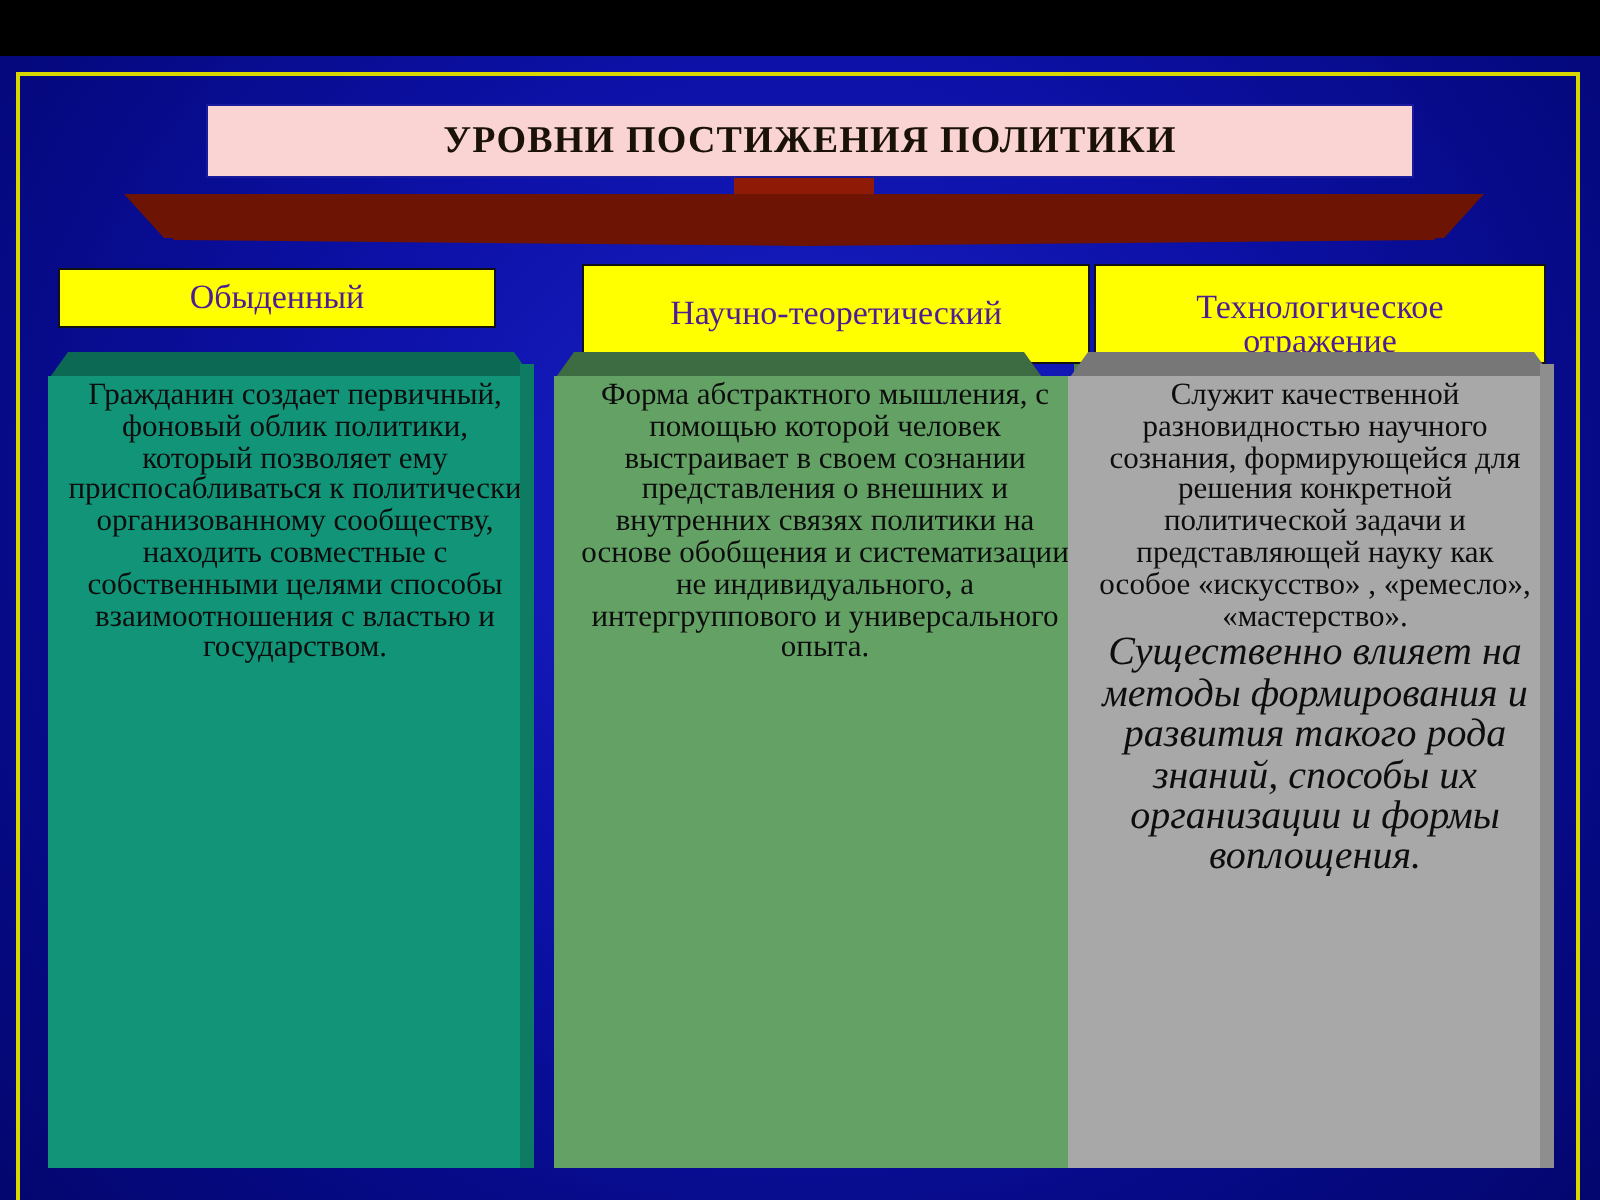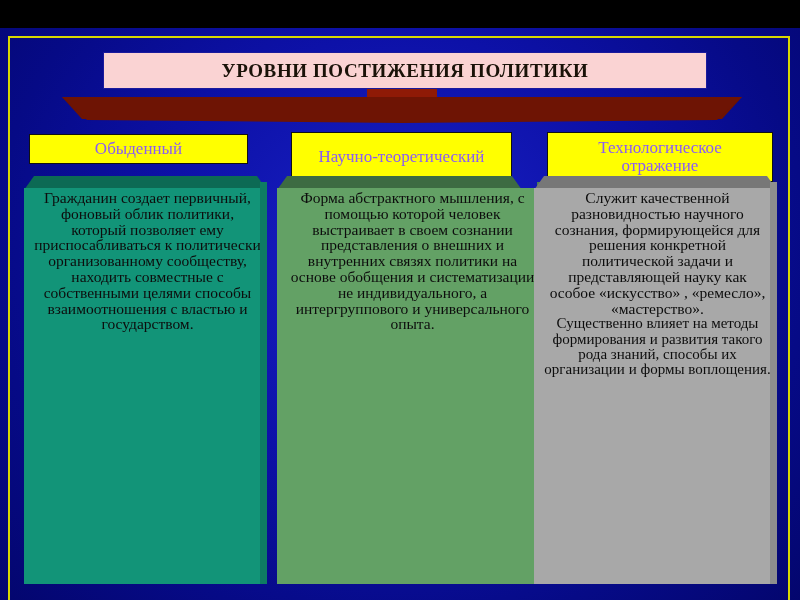--- a/index.html
+++ b/index.html
@@ -65,27 +65,27 @@
   .hdr {
     position: absolute;
     background: #ffff00;
     border: 1px solid #111111;
     box-sizing: border-box;
     display: flex;
     align-items: center;
     justify-content: center;
     text-align: center;
     line-height: 1.04;
-    color: #8b5cf6;
+    color: #4c1d95;
     font-size: 17px;
     padding: 1px 20px;
   }
   #hdr0 { left: 29px;  top: 106px; width: 219px; height: 30px; }
-  #hdr1 { left: 291px; top: 104px; width: 221px; height: 50px; }
-  #hdr2 { left: 547px; top: 104px; width: 226px; height: 50px; }
+  #hdr1 { left: 291px; top: 104px; width: 254px; height: 50px; }
+  #hdr2 { left: 547px; top: 104px; width: 226px; height: 50px; align-items: flex-end; }
 
   
   .colbox {
     position: absolute;
     box-sizing: border-box;
   }
   .bevel {
     position: absolute;
     left: 0; top: 0;
     width: 100%;
@@ -101,21 +101,21 @@
     padding: 2px 6px 2px 10px;
     text-align: center;
     overflow: visible;
   }
   .face p {
     margin: 0;
     color: #0d0d0d;
     line-height: 1.02;
   }
   .face p.reg  { font-size: 15.5px; font-style: normal; }
-  .face p.ital { font-size: 15px; }
+  .face p.ital { font-size: 20px; font-style: italic; }
 
   
   #col0 { left: 24px; top: 148px; width: 243px; height: 408px; }
   #col0 .face { background: #129478; }
   #col0 .bevel-poly { fill: #0c6a54; }
   #col0 .side { position: absolute; right: 0; top: 6px; bottom: 0; width: 7px; background: #0e7c63; }
 
   
   #col1 { left: 277px; top: 148px; width: 267px; height: 408px; }
   #col1 .face { background: #63a165; }

